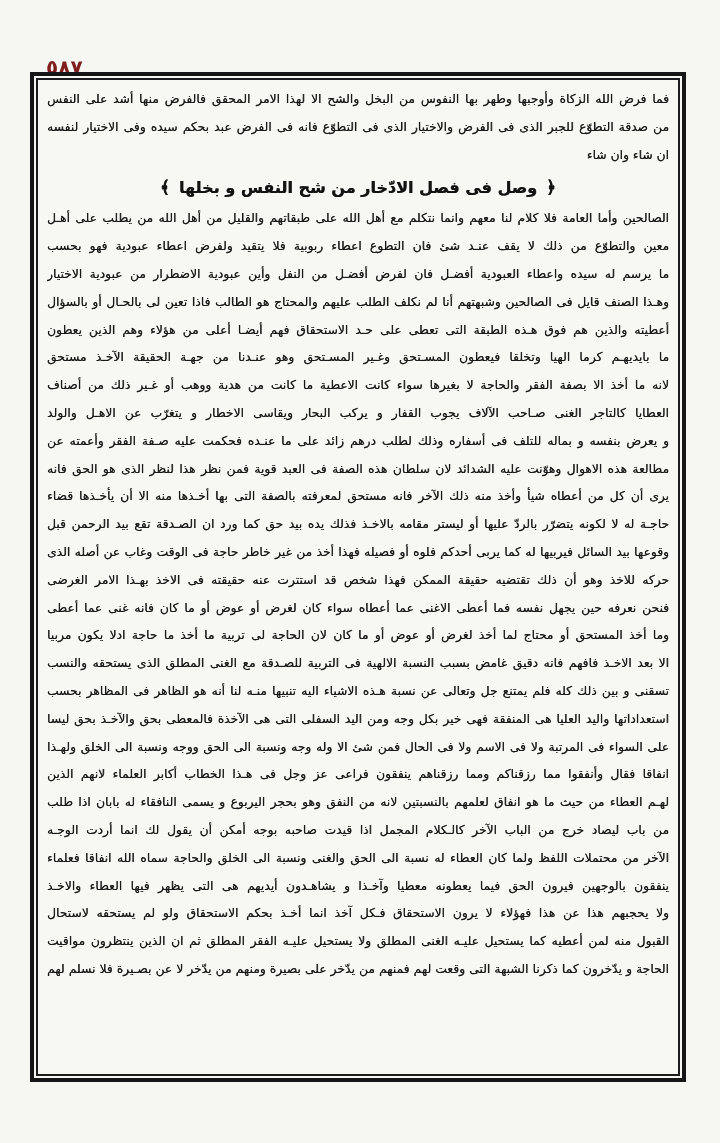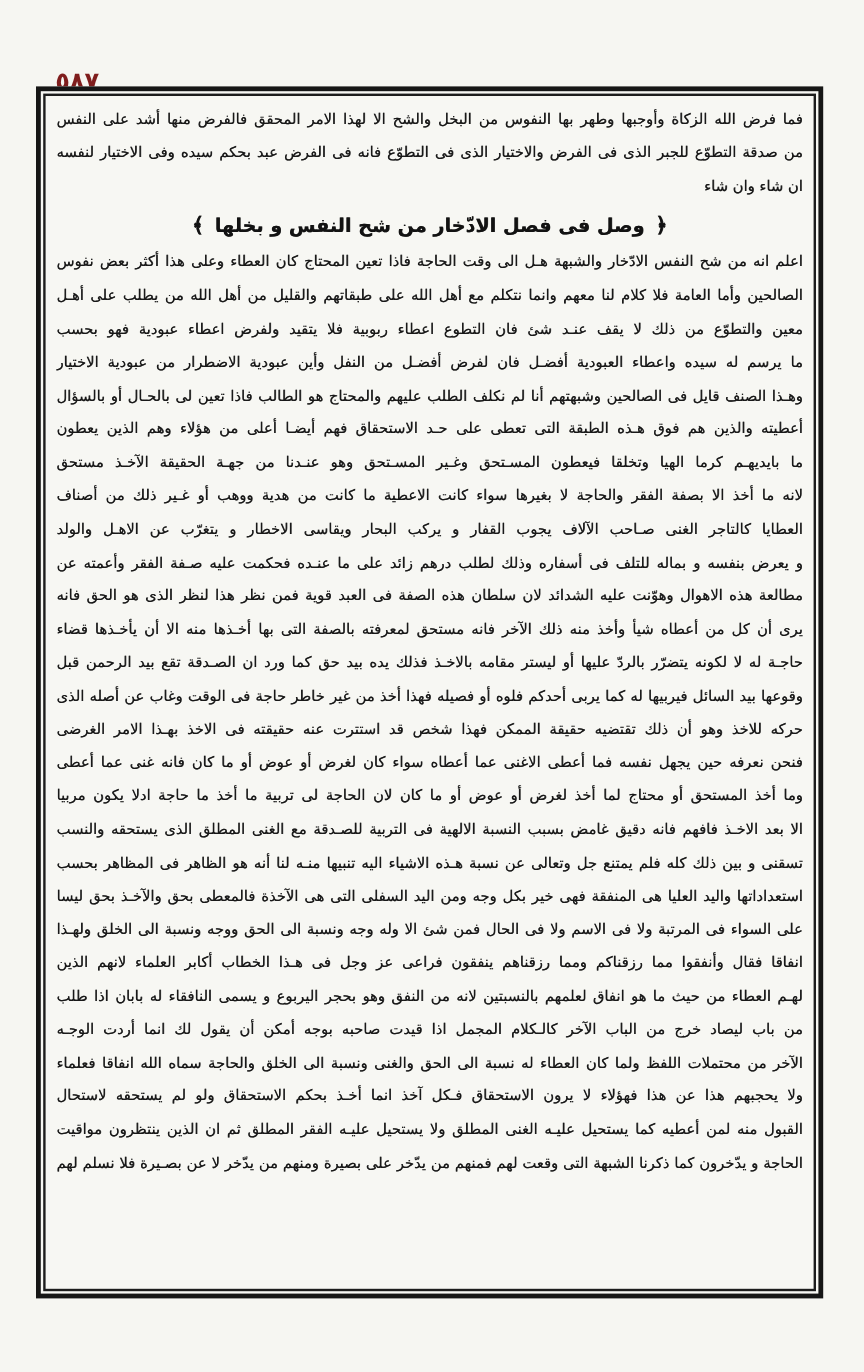--- a/index.html
+++ b/index.html
@@ -54,21 +54,20 @@
       <div class="line">فما فرض الله الزكاة وأوجبها وطهر بها النفوس من البخل والشح الا لهذا الامر المحقق فالفرض منها أشد على النفس</div>
       <div class="line">من صدقة التطوّع للجبر الذى فى الفرض والاختيار الذى فى التطوّع فانه فى الفرض عبد بحكم سيده وفى الاختيار لنفسه</div>
       <div class="line short">ان شاء وان شاء</div>
 
       <div class="heading">
         <span class="ornament">﴿</span>
         <span>وصل فى فصل الادّخار من شح النفس و بخلها</span>
         <span class="ornament">﴾</span>
       </div>
 
-      <div class="line">اعلم انه من شح النفس الادّخار والشبهة هـل الى وقت الحاجة فاذا تعين المحتاج كان العطاء وعلى هذا أكثر بعض نفوس</div>
       <div class="line">الصالحين وأما العامة فلا كلام لنا معهم وانما نتكلم مع أهل الله على طبقاتهم والقليل من أهل الله من يطلب على أهـل</div>
       <div class="line">معين والتطوّع من ذلك لا يقف عنـد شئ فان التطوع اعطاء ربوبية فلا يتقيد ولفرض اعطاء عبودية فهو بحسب</div>
       <div class="line">ما يرسم له سيده واعطاء العبودية أفضـل فان لفرض أفضـل من النفل وأين عبودية الاضطرار من عبودية الاختيار</div>
       <div class="line">وهـذا الصنف قايل فى الصالحين وشبهتهم أنا لم نكلف الطلب عليهم والمحتاج هو الطالب فاذا تعين لى بالحـال أو بالسؤال</div>
       <div class="line">أعطيته والذين هم فوق هـذه الطبقة التى تعطى على حـد الاستحقاق فهم أيضـا أعلى من هؤلاء وهم الذين يعطون</div>
       <div class="line">ما بايديهـم كرما الهيا وتخلقا فيعطون المسـتحق وغـير المسـتحق وهو عنـدنا من جهـة الحقيقة الآخـذ مستحق</div>
       <div class="line">لانه ما أخذ الا بصفة الفقر والحاجة لا بغيرها سواء كانت الاعطية ما كانت من هدية ووهب أو غـير ذلك من أصناف</div>
       <div class="line">العطايا كالتاجر الغنى صـاحب الآلاف يجوب القفار و يركب البحار ويقاسى الاخطار و يتغرّب عن الاهـل والولد</div>
       <div class="line">و يعرض بنفسه و بماله للتلف فى أسفاره وذلك لطلب درهم زائد على ما عنـده فحكمت عليه صـفة الفقر وأعمته عن</div>
       <div class="line">مطالعة هذه الاهوال وهوّنت عليه الشدائد لان سلطان هذه الصفة فى العبد قوية فمن نظر هذا لنظر الذى هو الحق فانه</div>
@@ -79,19 +78,20 @@
       <div class="line">فنحن نعرفه حين يجهل نفسه فما أعطى الاغنى عما أعطاه سواء كان لغرض أو عوض أو ما كان فانه غنى عما أعطى</div>
       <div class="line">وما أخذ المستحق أو محتاج لما أخذ لغرض أو عوض أو ما كان لان الحاجة لى تربية ما أخذ ما حاجة ادلا يكون مربيا</div>
       <div class="line">الا بعد الاخـذ فافهم فانه دقيق غامض بسبب النسبة الالهية فى التربية للصـدقة مع الغنى المطلق الذى يستحقه والنسب</div>
       <div class="line">تسقنى و بين ذلك كله فلم يمتنع جل وتعالى عن نسبة هـذه الاشياء اليه تنبيها منـه لنا أنه هو الظاهر فى المظاهر بحسب</div>
       <div class="line">استعداداتها واليد العليا هى المنفقة فهى خير بكل وجه ومن اليد السفلى التى هى الآخذة فالمعطى بحق والآخـذ بحق ليسا</div>
       <div class="line">على السواء فى المرتبة ولا فى الاسم ولا فى الحال فمن شئ الا وله وجه ونسبة الى الحق ووجه ونسبة الى الخلق ولهـذا جعله</div>
       <div class="line">انفاقا فقال وأنفقوا مما رزقناكم ومما رزقناهم ينفقون فراعى عز وجل فى هـذا الخطاب أكابر العلماء لانهم الذين</div>
       <div class="line">لهـم العطاء من حيث ما هو انفاق لعلمهم بالنسبتين لانه من النفق وهو بحجر اليربوع و يسمى النافقاء له بابان اذا طلب</div>
       <div class="line">من باب ليصاد خرج من الباب الآخر كالـكلام المجمل اذا قيدت صاحبه بوجه أمكن أن يقول لك انما أردت الوجـه</div>
       <div class="line">الآخر من محتملات اللفظ ولما كان العطاء له نسبة الى الحق والغنى ونسبة الى الخلق والحاجة سماه الله انفاقا فعلماء الخلق</div>
+      <div class="line">ينفقون بالوجهين فيرون الحق فيما يعطونه معطيا وآخـذا و يشاهـدون أيديهم هى التى يظهر فيها العطاء والاخـذ</div>
       <div class="line">ولا يحجبهم هذا عن هذا فهؤلاء لا يرون الاستحقاق فـكل آخذ انما أخـذ بحكم الاستحقاق ولو لم يستحقه لاستحال</div>
       <div class="line">القبول منه لمن أعطيه كما يستحيل عليـه الغنى المطلق ولا يستحيل عليـه الفقر المطلق ثم ان الذين ينتظرون مواقيت</div>
       <div class="line">الحاجة و يدّخرون كما ذكرنا الشبهة التى وقعت لهم فمنهم من يدّخر على بصيرة ومنهم من يدّخر لا عن بصـيرة فلا نسلم لهم</div>
 
     </div>
   </div>
 </div>
 
 </body></html>

